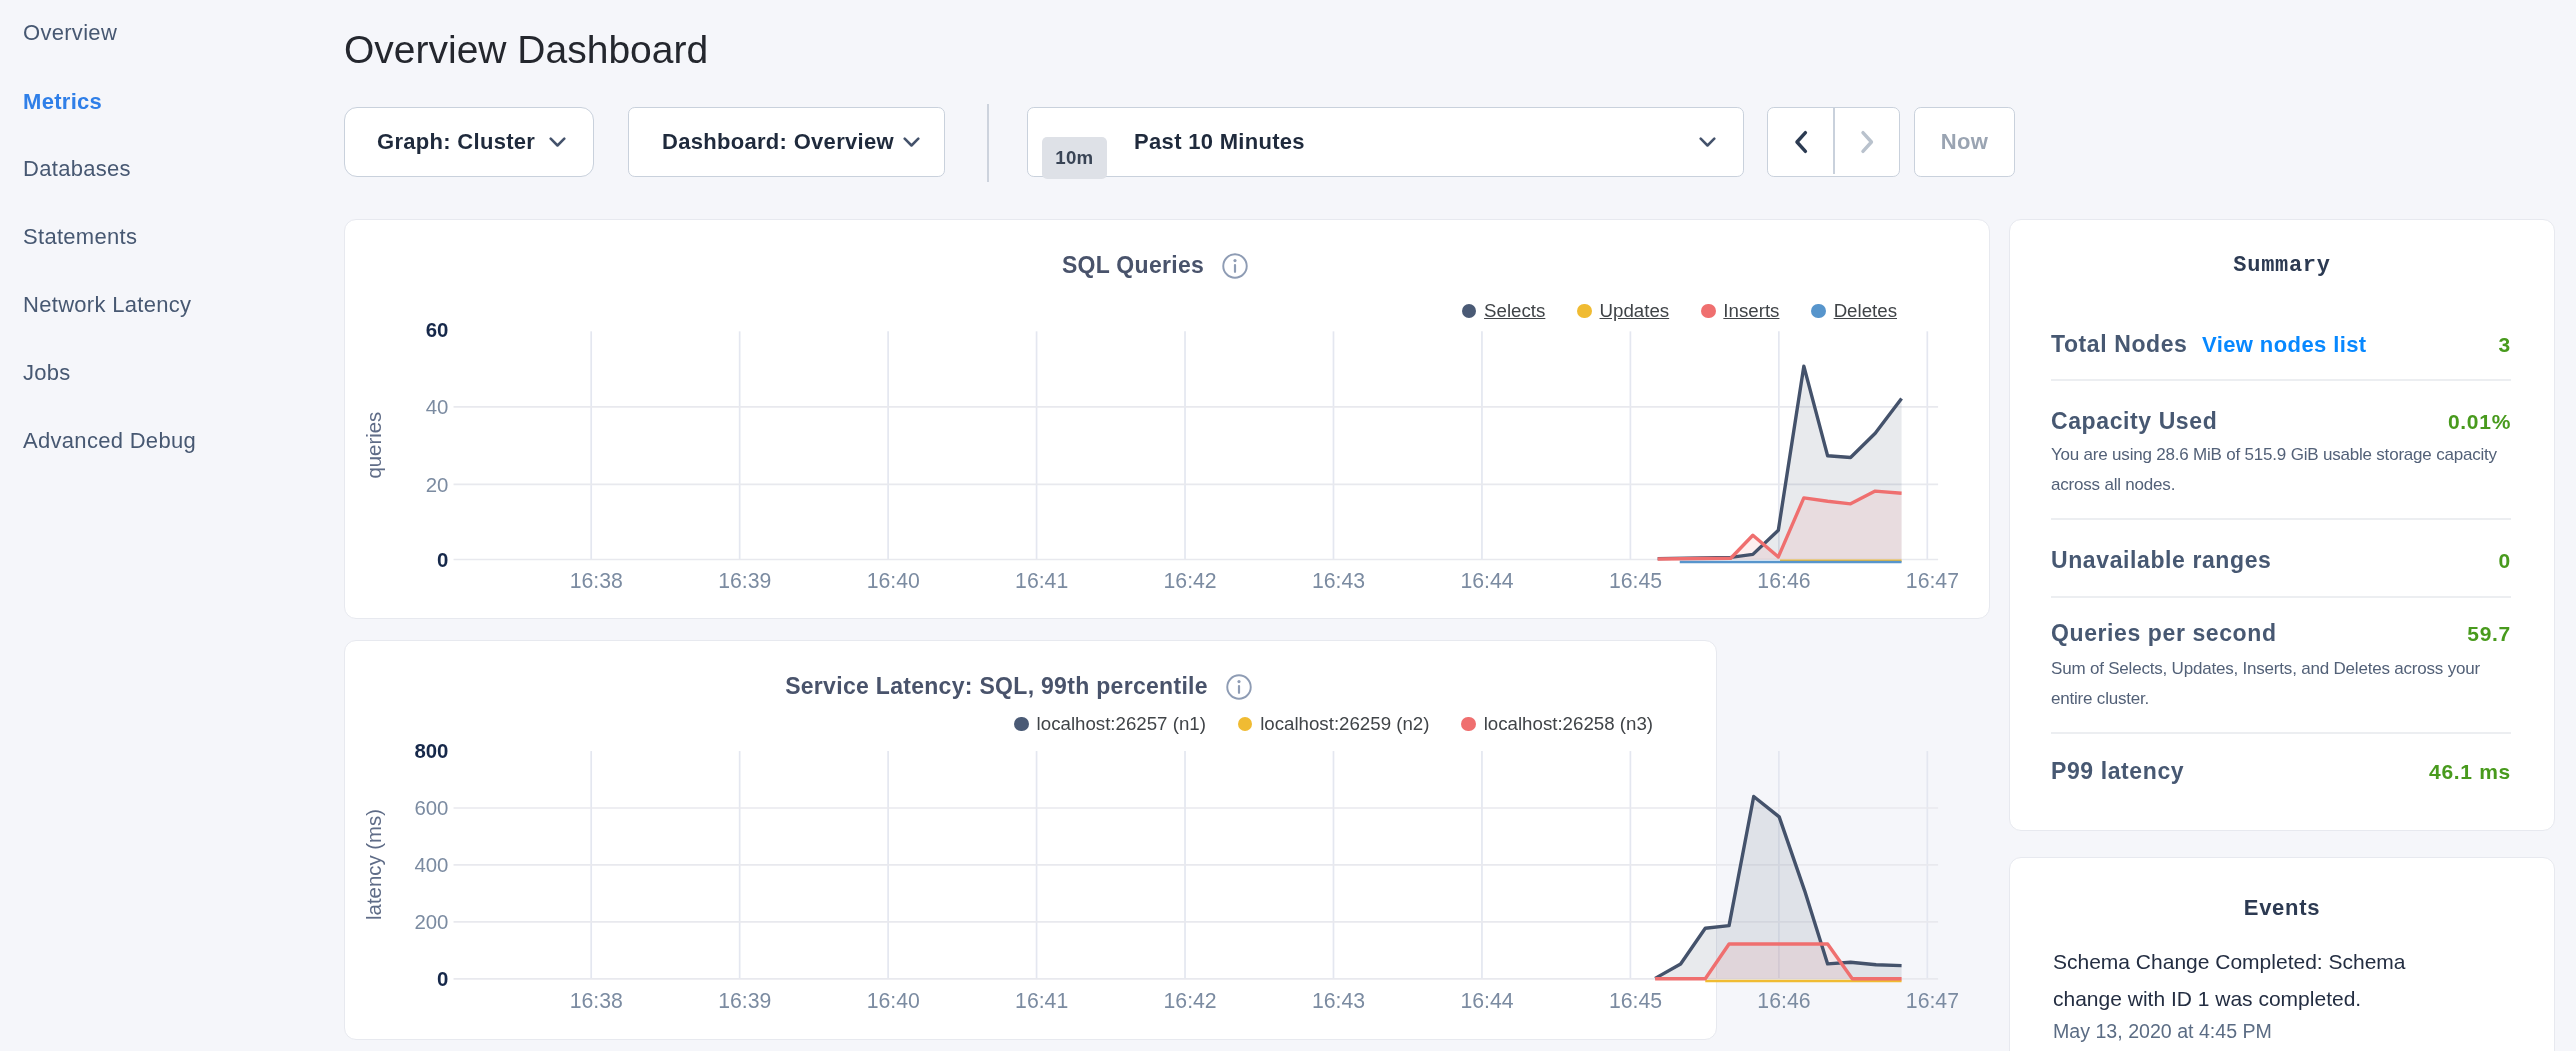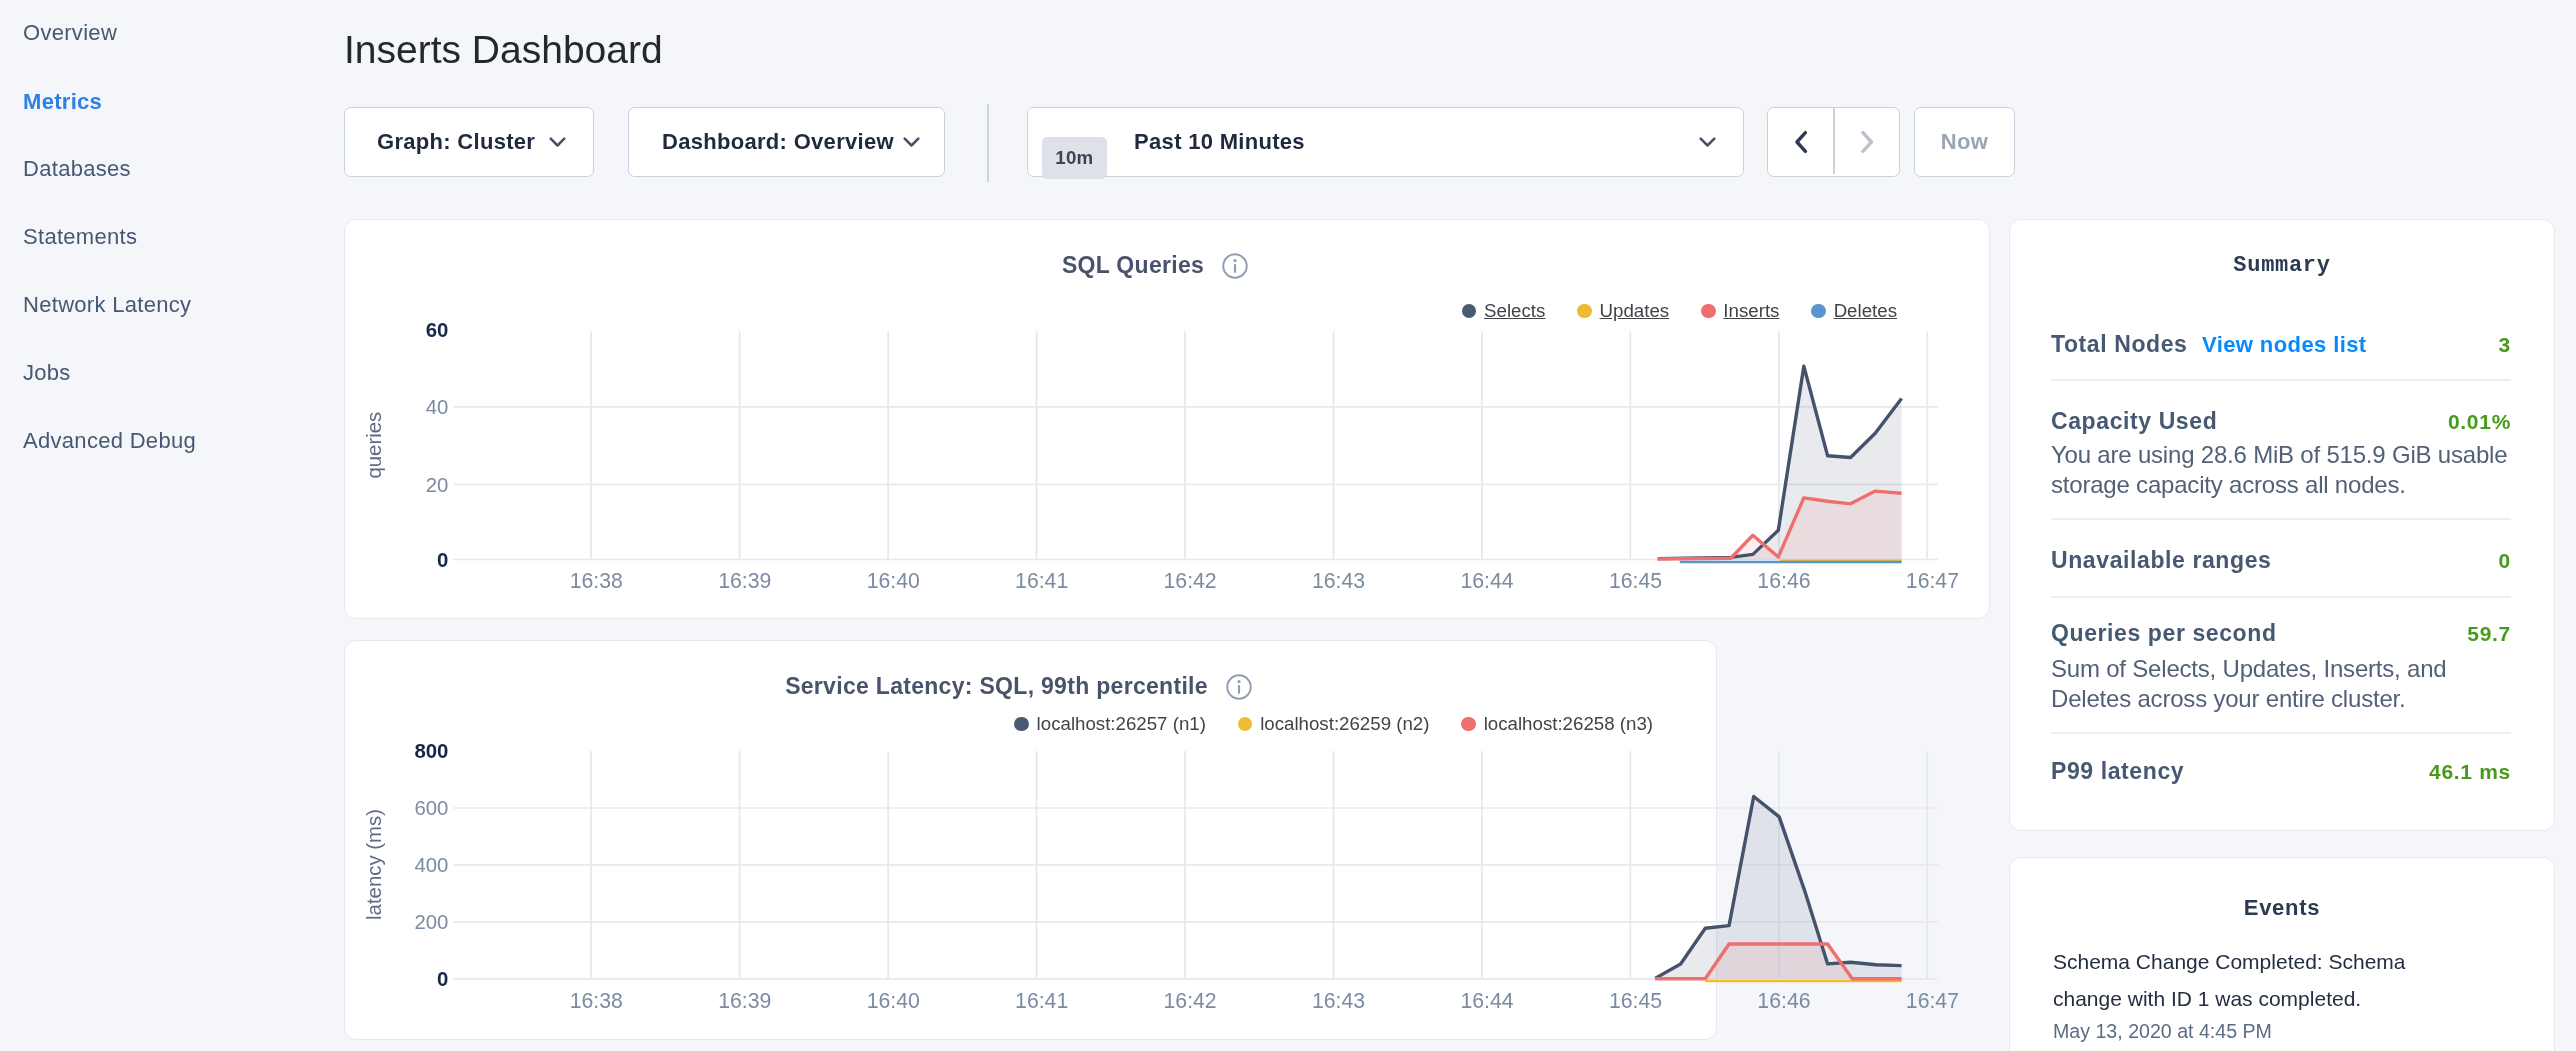--- a/index.html
+++ b/index.html
@@ -37,38 +37,38 @@
   .legend { position:absolute; display:flex; align-items:center; font-size:18.7px; line-height:22px; color:#404448; }
   .legend .dot { width:14.5px; height:14.5px; border-radius:50%; margin-right:7.7px; flex:none; }
   .legend .item { display:flex; align-items:center; }
   .legend .item + .item { margin-left:32px; }
   .sumtitle { position:absolute; width:100%; text-align:center; font-size:22px; line-height:25.5px; font-weight:bold;
               color:#2c3a52; letter-spacing:0.7px; }
   .srow { position:absolute; left:41px; right:43px; line-height:29px; display:flex; justify-content:space-between; align-items:baseline; white-space:nowrap; }
   .shead { font-size:23px; font-weight:bold; color:#475872; letter-spacing:0.6px; }
   .sval  { font-size:21px; font-weight:bold; color:#489a1d; letter-spacing:0.7px; }
   .slink { font-size:22px; font-weight:bold; color:#0788ff; letter-spacing:0.4px; }
-  .sdesc { position:absolute; left:41px; right:37px; font-size:24px; letter-spacing:-0.2px; color:#536178; line-height:30px; }
+  .sdesc { position:absolute; left:41px; right:37px; font-size:17px; letter-spacing:-0.2px; color:#536178; line-height:30px; }
   .sdiv  { position:absolute; left:41px; right:43px; height:1.7px; background:#eceef1; }
   .etext { position:absolute; left:43px; width:400px; font-size:21px; color:#242e42; line-height:37px; }
   .edate { position:absolute; left:43px; font-size:19.6px; color:#5b6c84; }
 </style>
 </head>
 <body>
   <div class="nav" style="top:19.6px;">Overview</div>
   <div class="nav active" style="top:89px;">Metrics</div>
   <div class="nav" style="top:156px;">Databases</div>
   <div class="nav" style="top:224px;">Statements</div>
   <div class="nav" style="top:292px;">Network Latency</div>
   <div class="nav" style="top:360px;">Jobs</div>
   <div class="nav" style="top:428px;">Advanced Debug</div>
 
-  <div class="pagetitle">Inserts Dashboard</div>
-
-  <div class="ctl" style="left:344px; width:250px; padding-left:32px;">
+  <div class="pagetitle">Overview Dashboard</div>
+
+  <div class="ctl" style="left:344px; width:250px; padding-left:32px;border-radius:13px;">
     <span class="lbl">Graph: Cluster</span>
     <span style="margin-left:auto; margin-right:27px; display:flex;">
       <svg width="17" height="10.2" viewBox="0 0 20 12" fill="none" stroke="#44526b" stroke-width="3" stroke-linecap="round" stroke-linejoin="round">
         <path d="M2 2 L10 10 L18 2"></path>
       </svg>
     </span>
   </div>
   <div class="ctl" style="left:628px; width:317px; padding-left:33px;">
     <span class="lbl">Dashboard: Overview</span>
     <span style="margin-left:auto; margin-right:24px; display:flex;">

